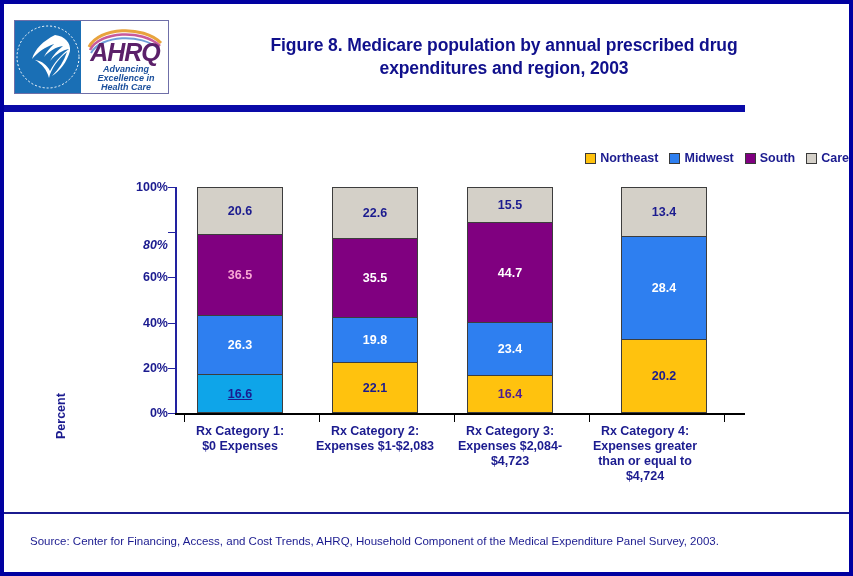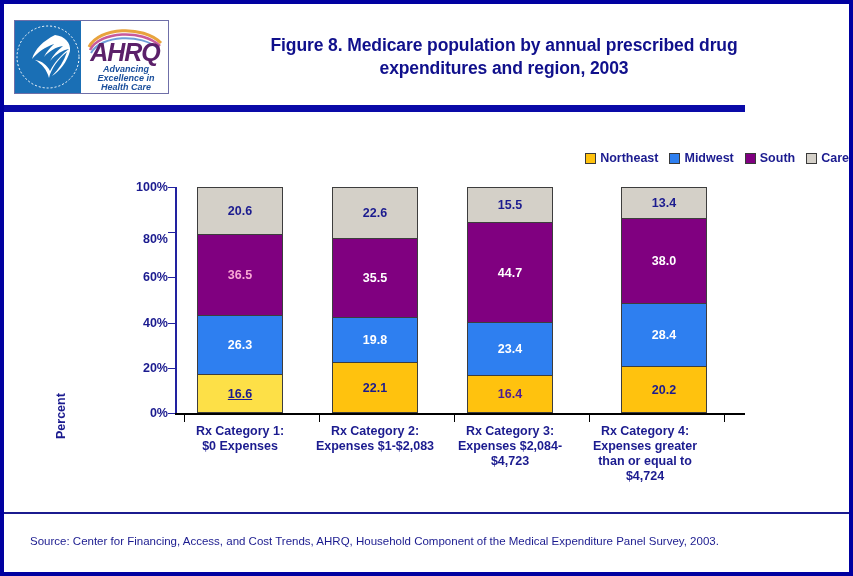--- a/index.html
+++ b/index.html
@@ -291,38 +291,38 @@
 
   <div class="plot-wrap">
 
     <div class="ylabel">Percent</div>
 
     <div class="ytick-holder" id="yticks">
         <div class="ytick" style="top: 239px;">0%</div>
         <div class="ytick" style="top: 193.8px;">20%</div>
         <div class="ytick" style="top: 148.6px;">40%</div>
         <div class="ytick" style="top: 103.4px;">60%</div>
-        <div class="ytick" style="top: 65px;">80%</div>
+        <div class="ytick" style="top: 71px; font-style: italic;">80%</div>
         <div class="ytick" style="top: 13px;">100%</div>
       </div>
     <div class="yaxis-line"></div>
     <div class="xaxis-line"></div>
 
     <div class="bars" id="bars">
         <div class="bar-col" style="left: 22px;">
           <div class="seg" style="flex: 20.6 0 0px; background: rgb(212, 208, 200); color: rgb(27, 27, 143);">
             <span class="seg-label">20.6</span>
           </div>
           <div class="seg" style="flex: 36.5 0 0px; background: rgb(128, 0, 128); color: #f9a8d4;">
             <span class="seg-label">36.5</span>
           </div>
           <div class="seg" style="flex: 26.3 0 0px; background: rgb(46, 127, 240); color: rgb(255, 255, 255);">
             <span class="seg-label">26.3</span>
           </div>
-          <div class="seg" style="flex: 16.6 0 0px; background: #fde047; color: rgb(27, 27, 143); text-decoration: underline;">
+          <div class="seg" style="flex: 16.6 0 0px; background: #0ea5e9; color: rgb(27, 27, 143); text-decoration: underline;">
             <span class="seg-label">16.6</span>
           </div>
         </div>
         <div class="bar-col" style="left: 157px;">
           <div class="seg" style="flex: 22.6 0 0px; background: rgb(212, 208, 200); color: rgb(27, 27, 143);">
             <span class="seg-label">22.6</span>
           </div>
           <div class="seg" style="flex: 35.5 0 0px; background: rgb(128, 0, 128); color: rgb(255, 255, 255);">
             <span class="seg-label">35.5</span>
           </div>
@@ -343,23 +343,20 @@
           <div class="seg" style="flex: 23.4 0 0px; background: rgb(46, 127, 240); color: rgb(255, 255, 255);">
             <span class="seg-label">23.4</span>
           </div>
           <div class="seg" style="flex: 16.4 0 0px; background: rgb(255, 194, 14); color: #4c1d95;">
             <span class="seg-label">16.4</span>
           </div>
         </div>
         <div class="bar-col" style="left: 446px;">
           <div class="seg" style="flex: 13.4 0 0px; background: rgb(212, 208, 200); color: rgb(27, 27, 143);">
             <span class="seg-label">13.4</span>
-          </div>
-          <div class="seg" style="flex: 38 0 0px; background: rgb(128, 0, 128); color: rgb(255, 255, 255);">
-            <span class="seg-label">38.0</span>
           </div>
           <div class="seg" style="flex: 28.4 0 0px; background: rgb(46, 127, 240); color: rgb(255, 255, 255);">
             <span class="seg-label">28.4</span>
           </div>
           <div class="seg" style="flex: 20.2 0 0px; background: rgb(255, 194, 14); color: rgb(27, 27, 143);">
             <span class="seg-label">20.2</span>
           </div>
         </div>
       </div>
 

